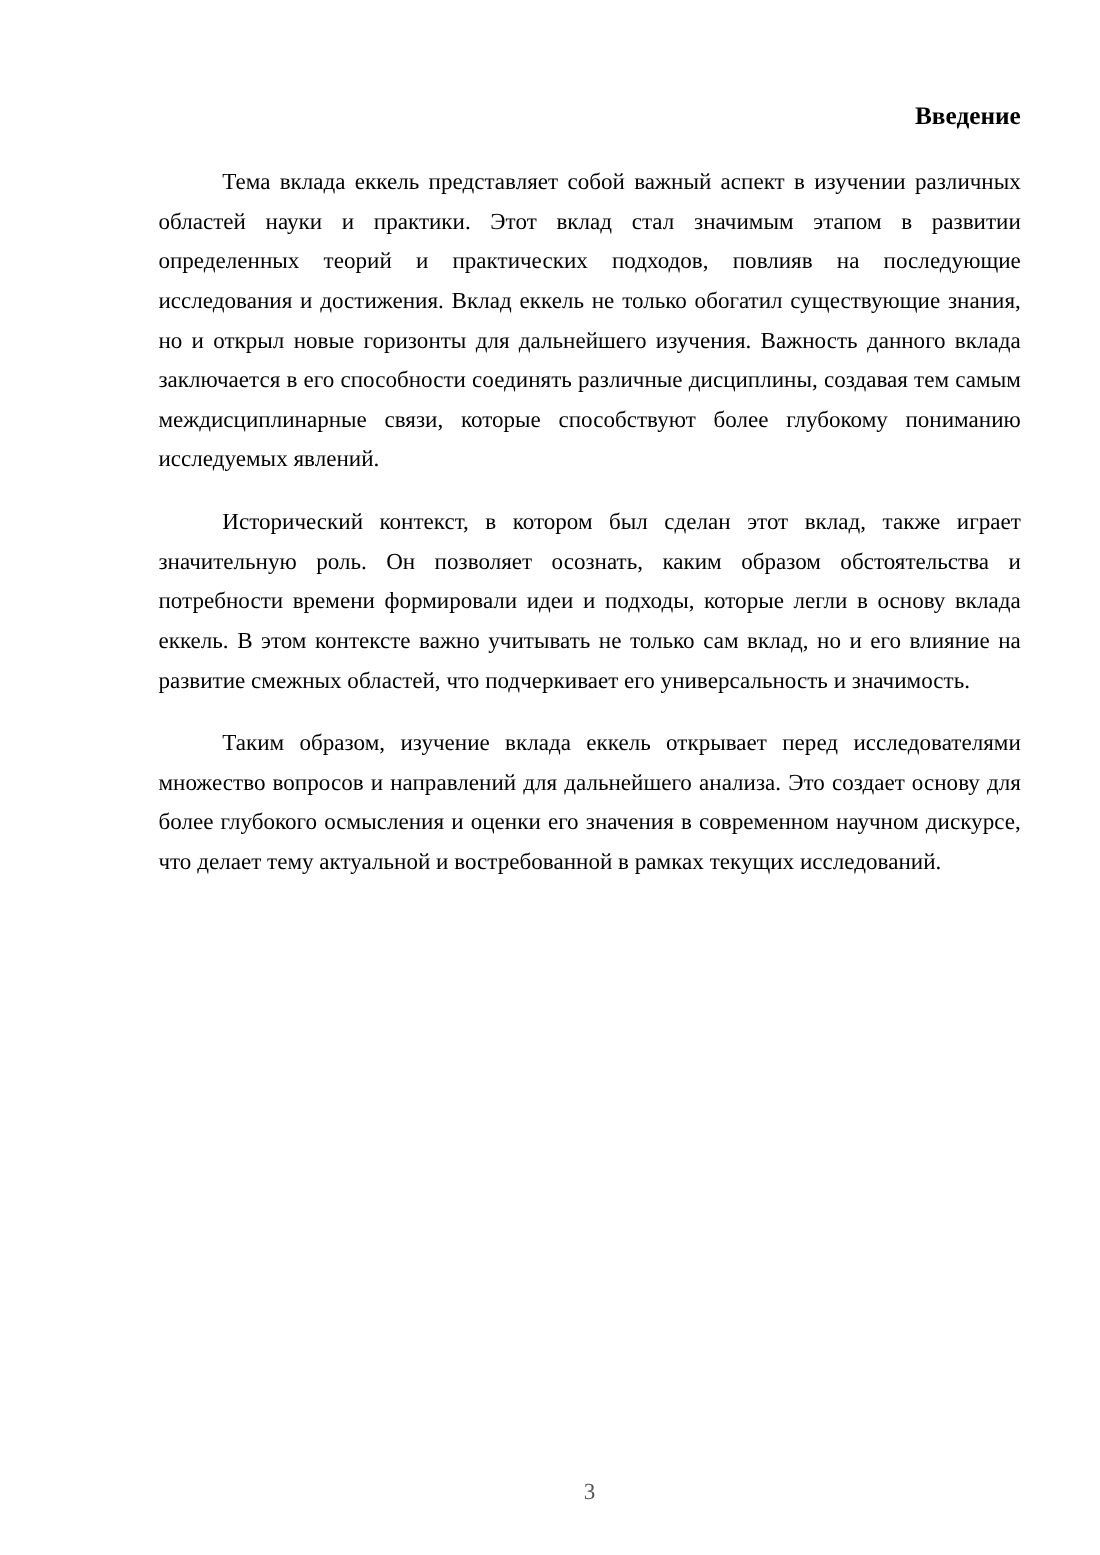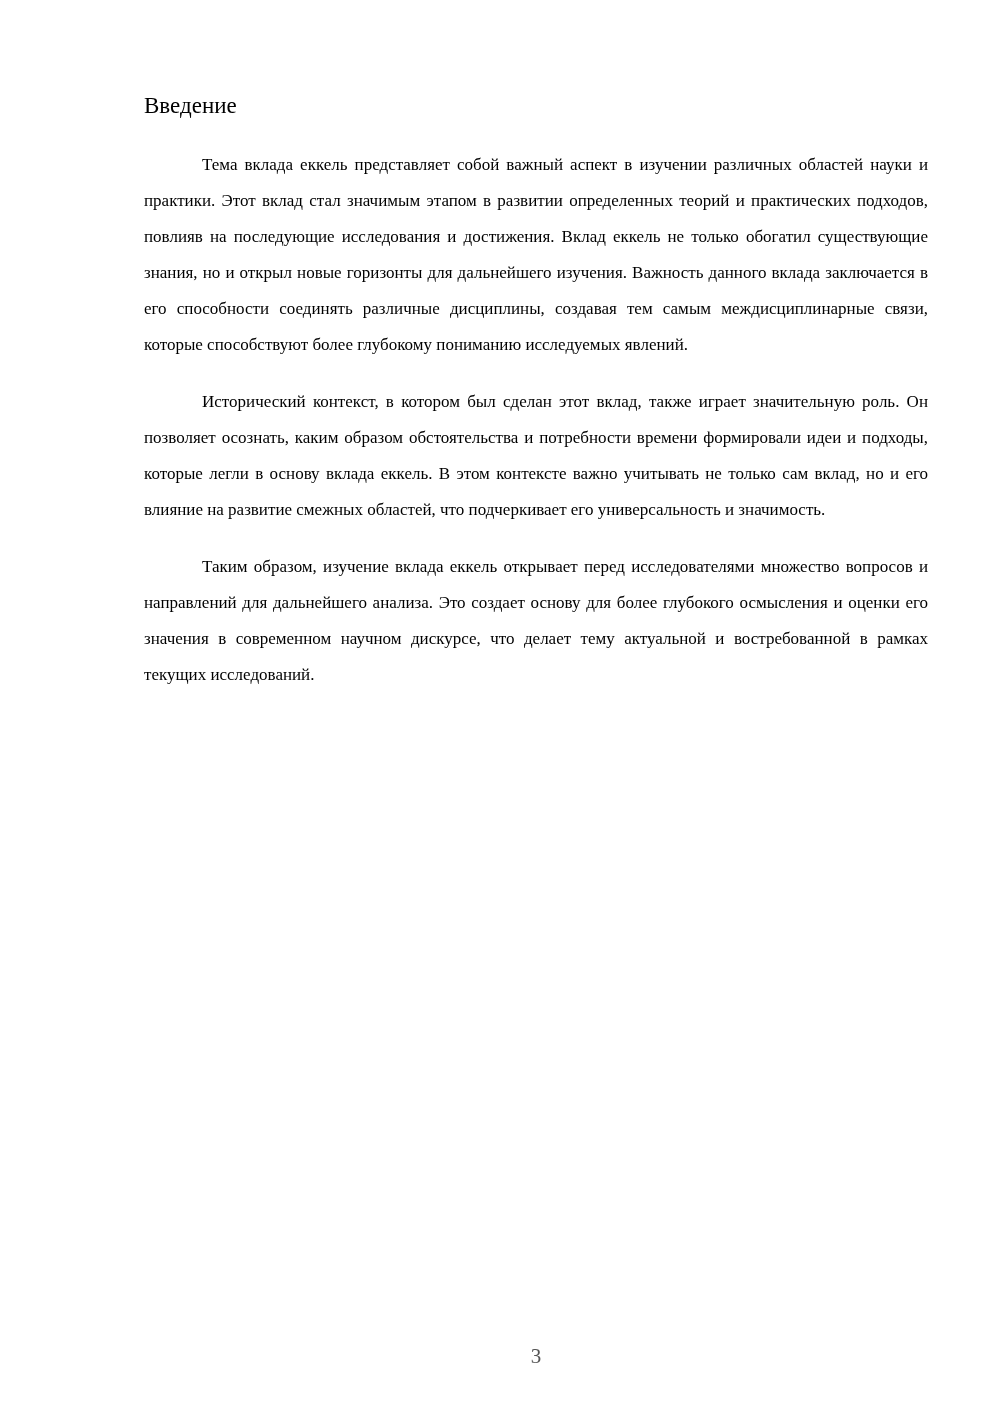--- a/index.html
+++ b/index.html
@@ -17,29 +17,29 @@
     overflow: hidden;
   }
   .content {
     position: absolute;
     left: 144px;
     top: 90px;
     width: 784px;
   }
   .doc-title {
     margin: 0 0 25px 0;
-    text-align: left;
+    text-align: right;
     font-size: 23px;
-    font-weight: normal;
+    font-weight: bold;
     line-height: 32px;
     color: #000000;
   }
   .doc-paragraph {
     margin: 0 0 21px 0;
-    font-size: 17px;
+    font-size: 21px;
     line-height: 36px;
     text-align: justify;
     text-indent: 58px;
     color: #000000;
   }
   .page-footer {
     position: absolute;
     left: 144px;
     width: 784px;
     bottom: 46px;

